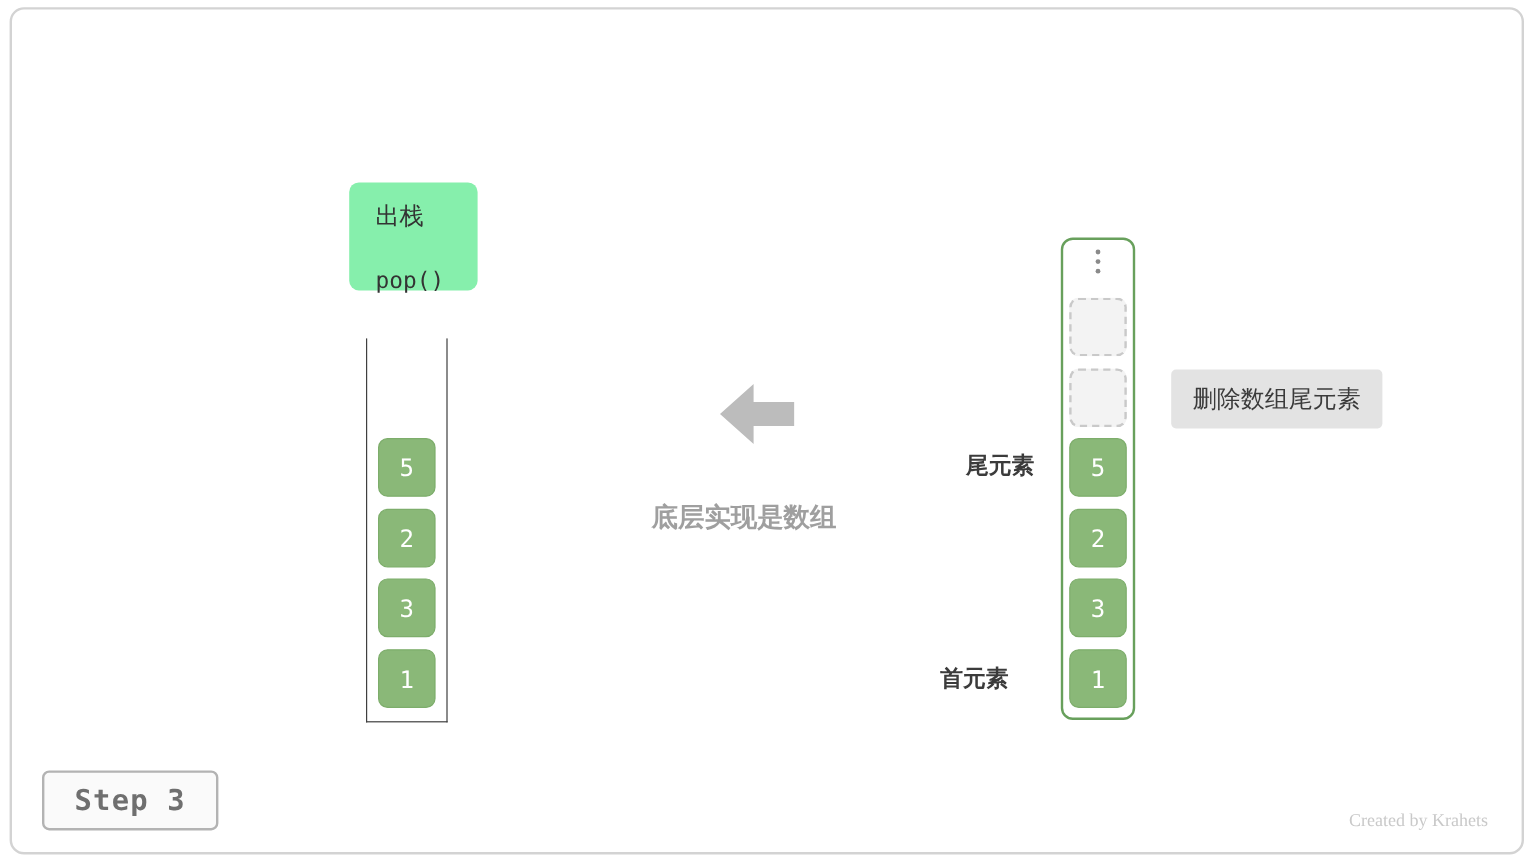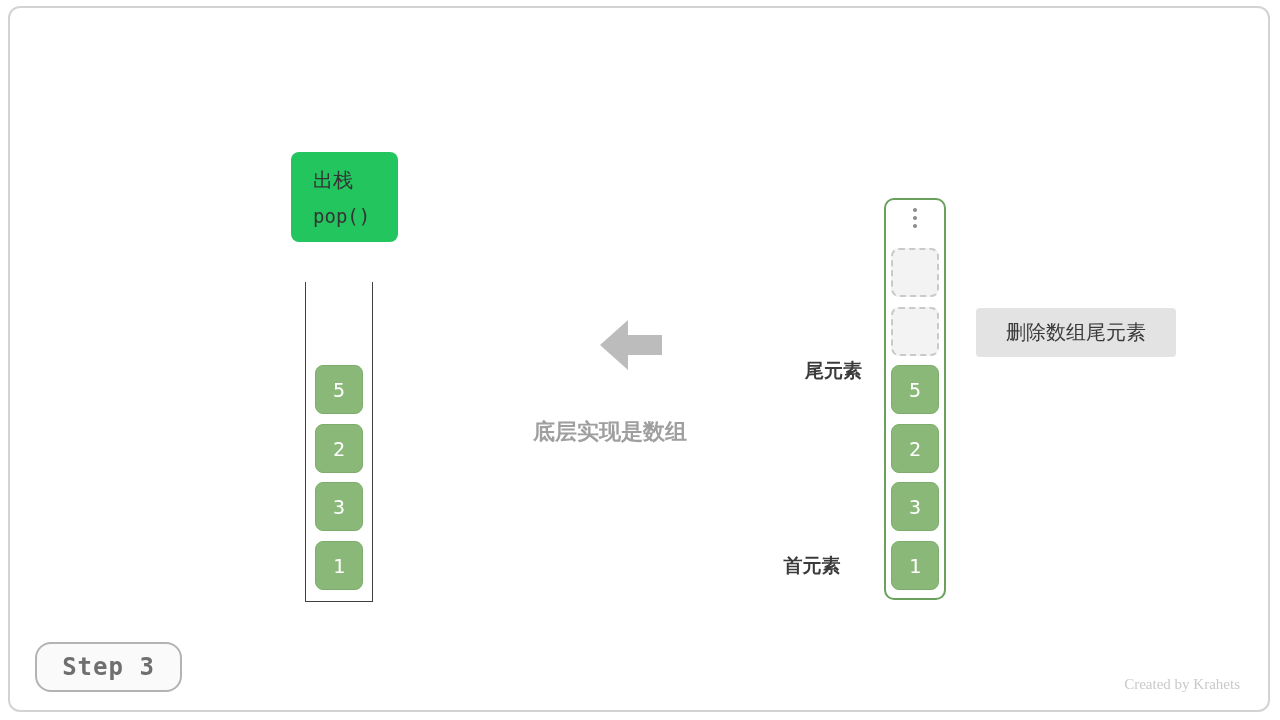--- a/index.html
+++ b/index.html
@@ -14,25 +14,25 @@
 
   .frame {
     left: 8px; top: 6px; width: 1262px; height: 706px;
     border: 2px solid #d3d3d3; border-radius: 12px;
     background: #ffffff;
   }
 
   
   .op-box {
     left: 291px; top: 152px; width: 107px; height: 90px;
-    background: #22c55e; border-radius: 8px;
+    background: #86efac; border-radius: 8px;
     padding: 15px 0 0 22px; color: #333333;
   }
   .op-title { font-size: 20px; }
-  .op-code  { font-size: 19px; margin-top: 11px;
+  .op-code  { font-size: 19px; margin-top: 29px;
               font-family: "DejaVu Sans Mono", "Liberation Mono", monospace; }
 
   
   .stack-cup {
     left: 305px; top: 282px; width: 68px; height: 320px;
     border-left: 1.5px solid #3f3f3f;
     border-right: 1.5px solid #3f3f3f;
     border-bottom: 1.5px solid #3f3f3f;
     background: #ffffff;
   }
@@ -63,37 +63,37 @@
   }
   .dots span { width: 4px; height: 4px; border-radius: 50%; background: #8a8a8a; }
 
   .side-label {
     width: 100px; text-align: right;
     font-size: 19px; font-weight: 700; color: #3b3b3b;
     left: 762px;
   }
 
   .note-box {
-    left: 976px; top: 308px; width: 200px; height: 49px;
+    left: 976px; top: 308px; width: 176px; height: 49px;
     background: #e3e3e3; border-radius: 4px;
     text-align: center; line-height: 49px;
     font-size: 20px; color: #3b3b3b;
   }
 
   .arrow-wrap { left: 600px; top: 320px; width: 62px; height: 50px; }
 
   .annotation {
-    left: 460px; top: 412px; width: 300px;
+    left: 470px; top: 412px; width: 300px;
     text-align: center; font-size: 22px; font-weight: 700;
     color: #9f9f9f; line-height: 40px;
   }
 
   .step-box {
     left: 35px; top: 642px; width: 147px; height: 50px;
-    background: #fafafa; border: 2px solid #b3b3b3; border-radius: 16px;
+    background: #fafafa; border: 2px solid #b3b3b3; border-radius: 6px;
     text-align: center; line-height: 46px;
     font-family: "DejaVu Sans Mono", "Liberation Mono", monospace;
     font-size: 24px; font-weight: 700; color: #6f6f6f; letter-spacing: 1px;
   }
 
   .credit {
     right: 40px; top: 676px;
     font-family: Liberation Serif, serif;
     font-size: 15px; color: #c9c9c9;
   }
@@ -129,20 +129,20 @@
     <span></span>
     <span></span>
 </div>
 <div class="abs cell dashed" style="left:891px; top:248px;"></div>
 <div class="abs cell dashed" style="left:891px; top:307px;"></div>
 <div class="abs cell green" style="left:891px; top:365px;">5</div>
 <div class="abs cell green" style="left:891px; top:424px;">2</div>
 <div class="abs cell green" style="left:891px; top:482px;">3</div>
 <div class="abs cell green" style="left:891px; top:541px;">1</div>
 
-<div class="abs side-label" style="top:358px;">尾元素</div>
+<div class="abs side-label" style="top:375px;">尾元素</div>
 <div class="abs side-label" style="top:553px;text-align:center;">首元素</div>
 
 <div class="abs note-box">删除数组尾元素</div>
 
 <div class="abs step-box">Step 3</div>
 
 <div class="abs credit">Created by Krahets</div>
 
 </body></html>

